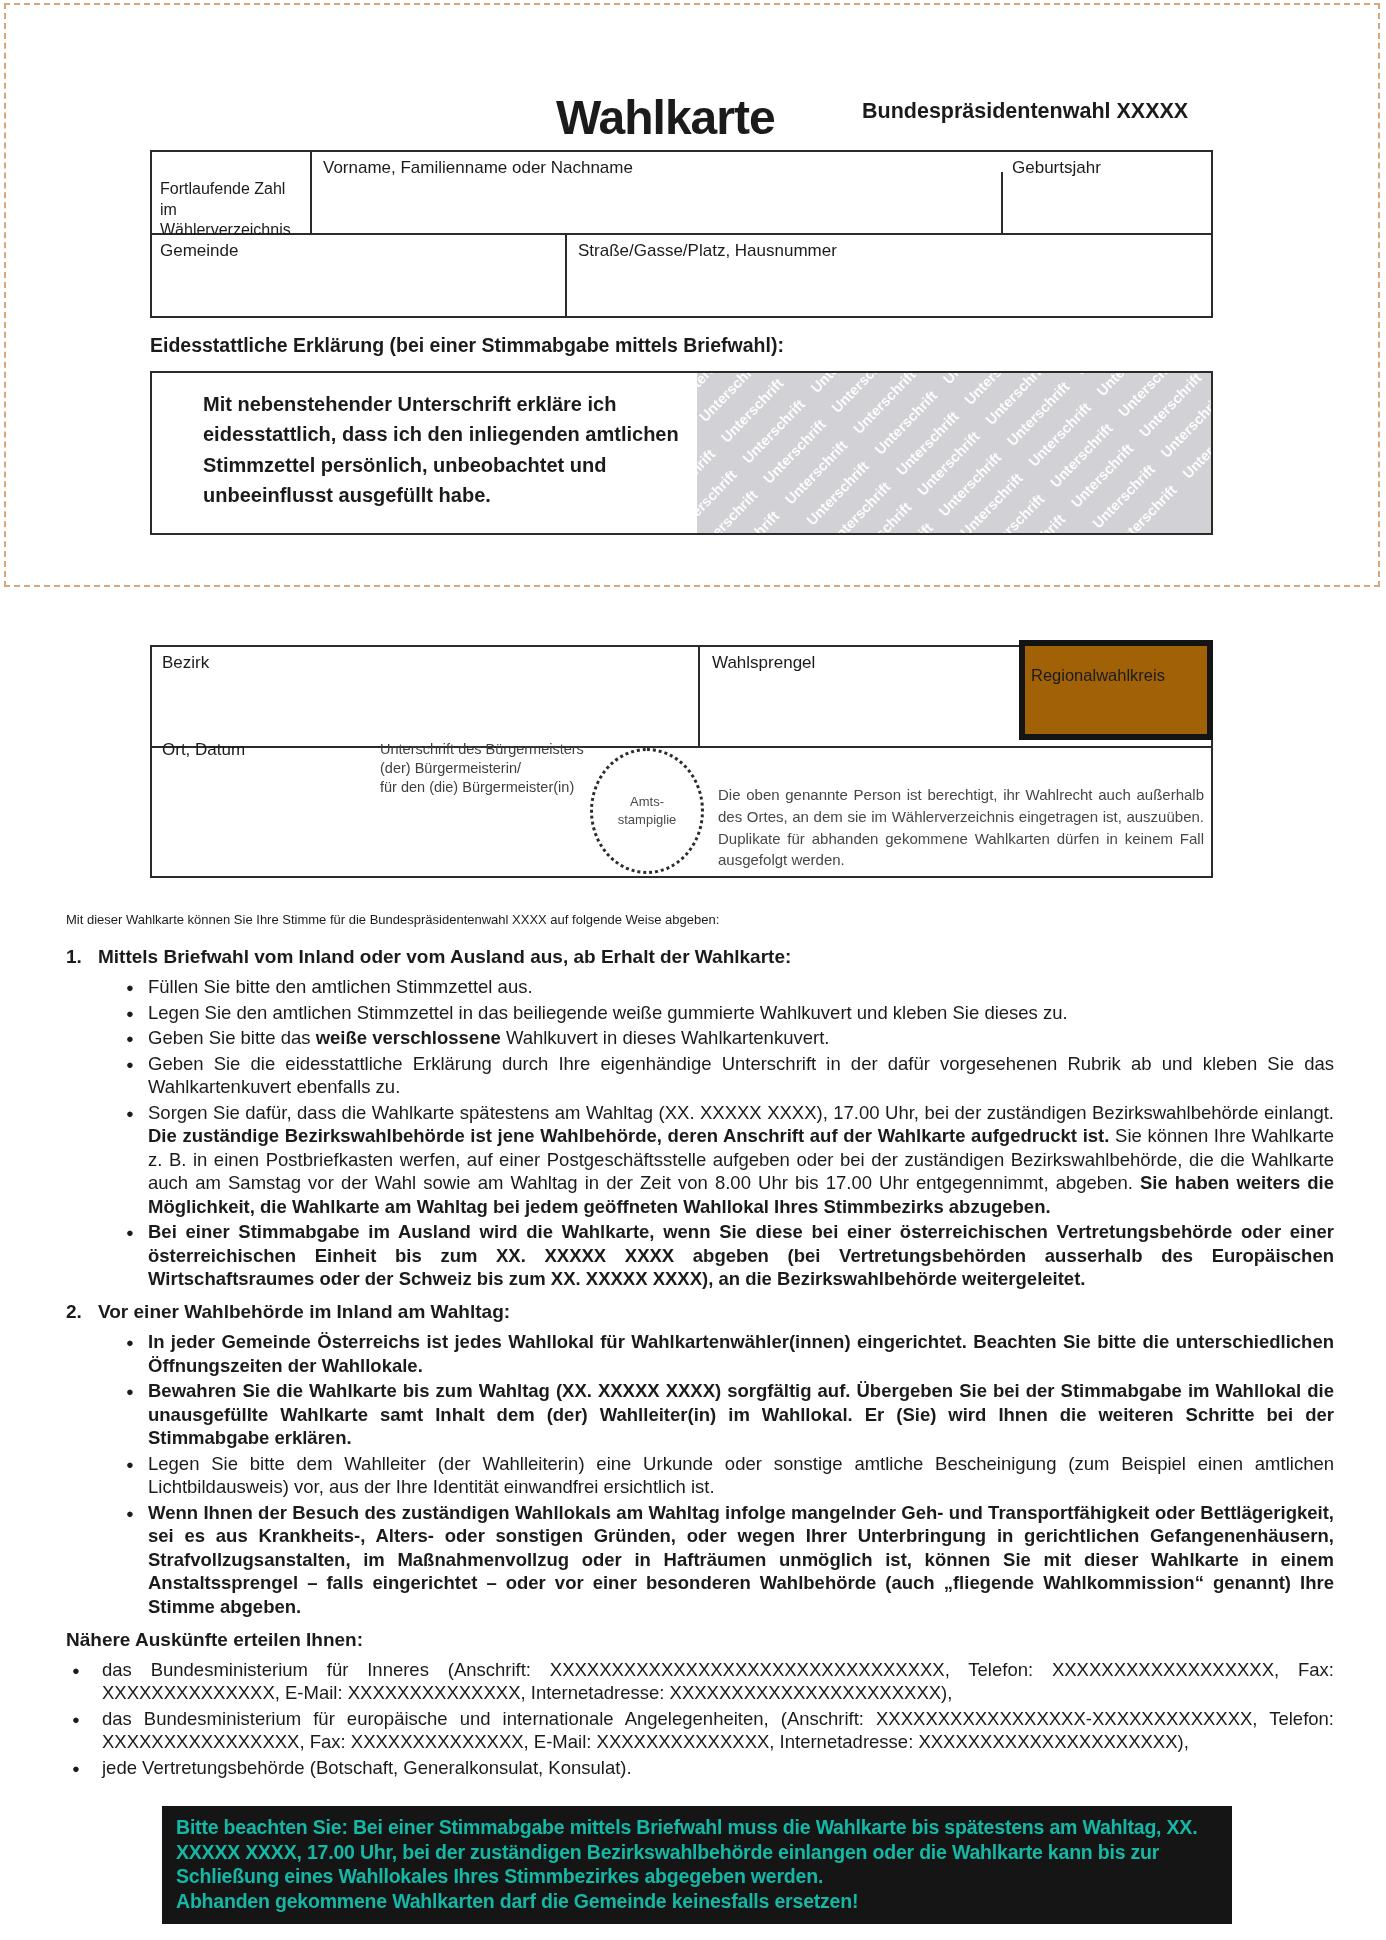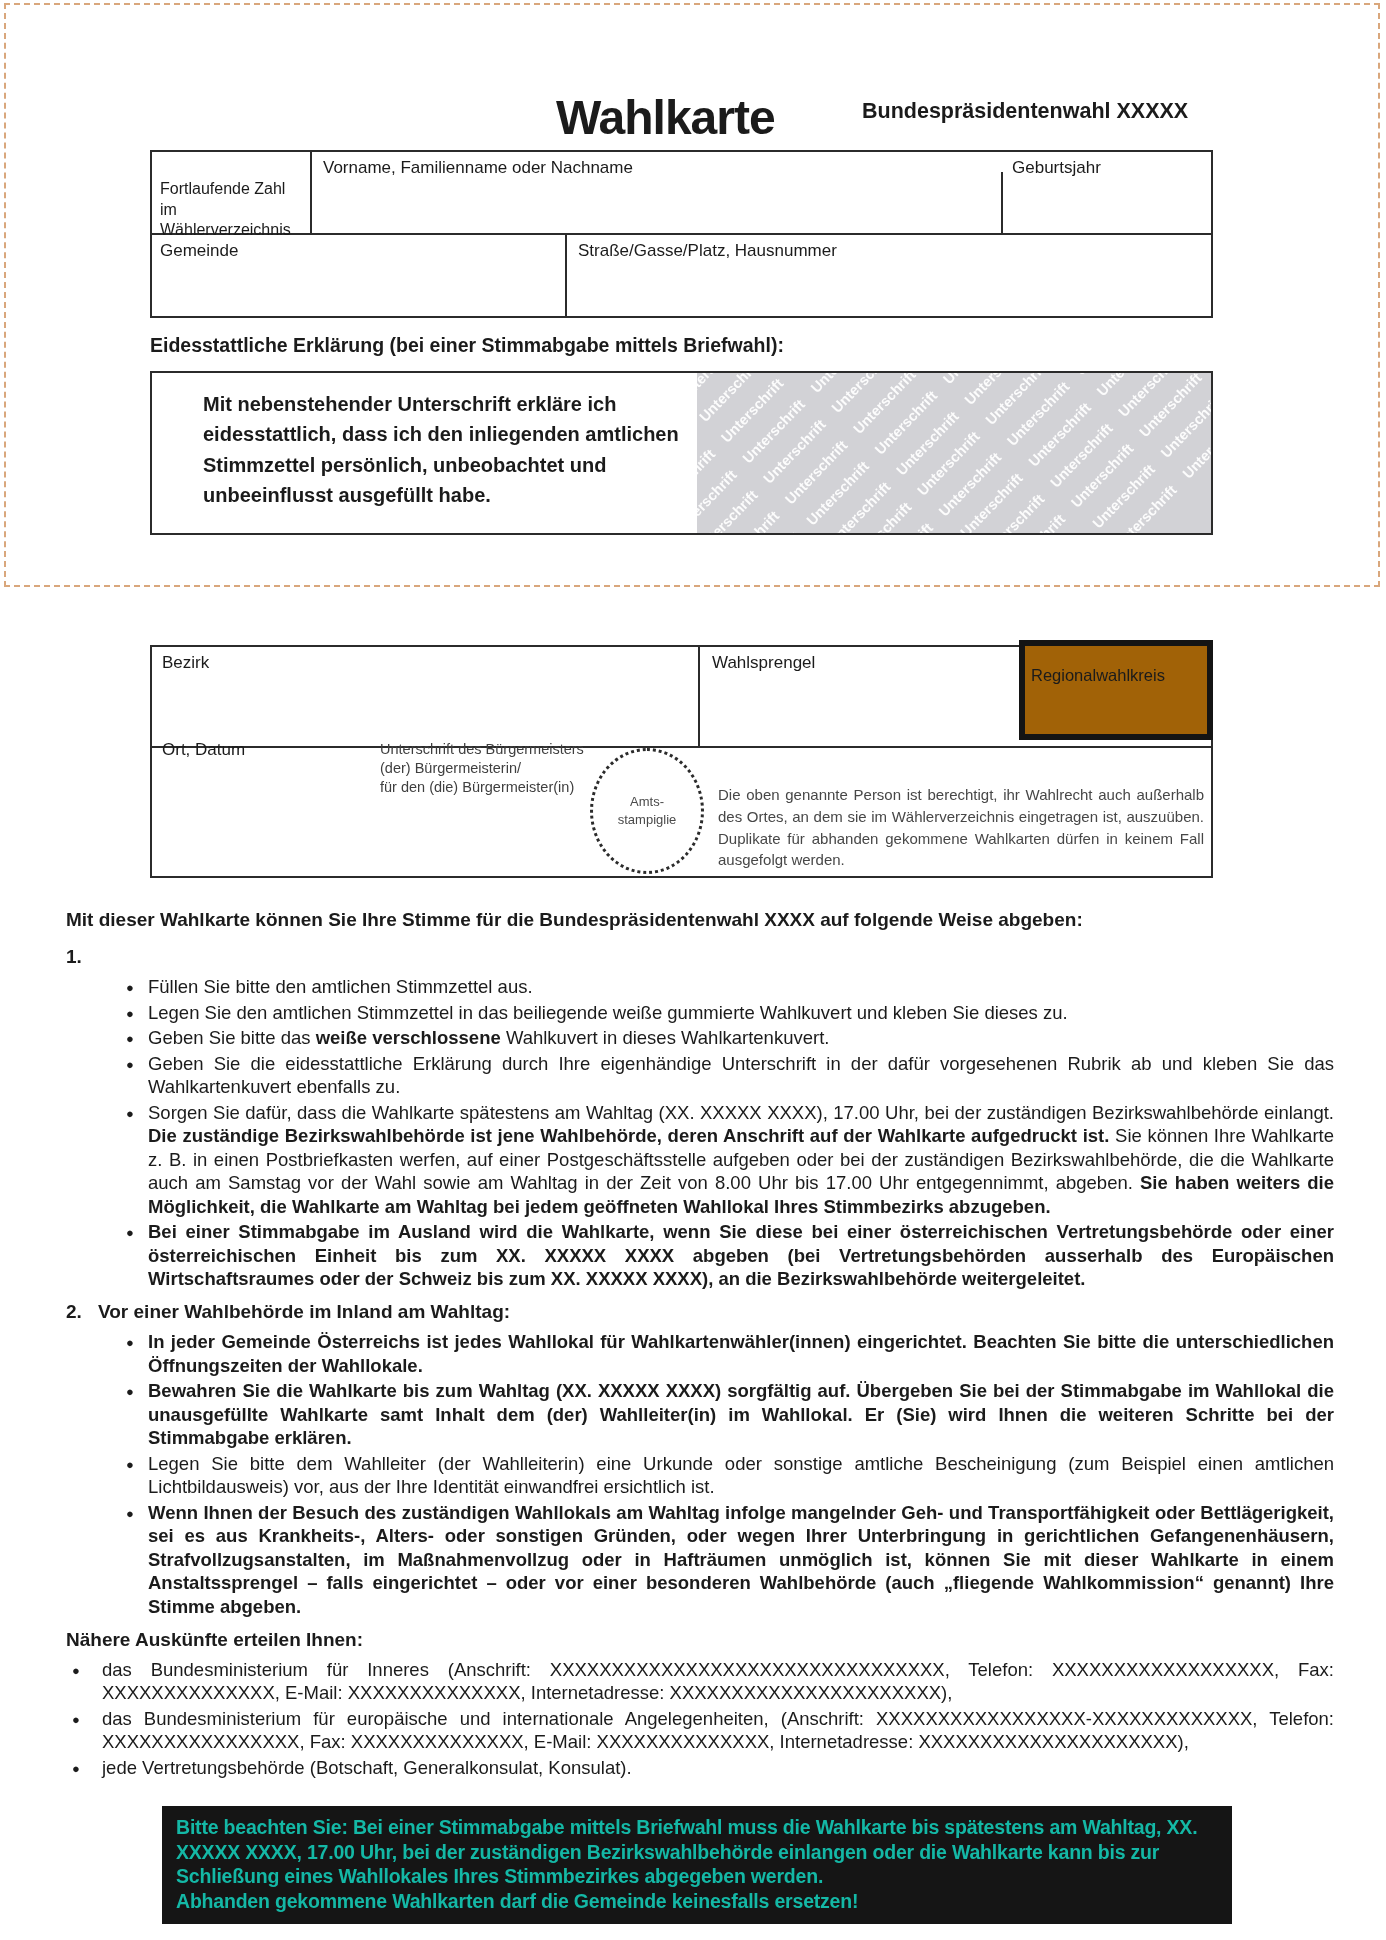--- a/index.html
+++ b/index.html
@@ -102,21 +102,21 @@
   }
   .authority-note {
     position: absolute; left: 566px; top: 52px; width: 486px;
     font-size: 15px; line-height: 1.45; color: #474747; text-align: justify;
   }
   
   .instructions {
     position: absolute; left: 66px; top: 908px; width: 1268px;
     font-size: 18.5px; line-height: 23.5px;
   }
-  .intro { font-weight: bold; font-size: 19px; margin: 0 0 13px 0; }
+  .intro { font-weight: normal; font-size: 13px; margin: 0 0 13px 0; }
   .sec { margin: 0 0 9px 0; }
   .sec-head { display: flex; font-weight: bold; font-size: 19px; margin: 0 0 7px 0; }
   .sec-num { width: 32px; flex: none; }
   ul.bul { list-style: none; }
   ul.bul > li { position: relative; padding-left: 82px; text-align: justify; margin-bottom: 2px; }
   ul.bul > li::before { content: "●"; position: absolute; left: 60px; top: 1px; font-size: 13px; }
   ul.info { list-style: none; }
   ul.info > li { position: relative; padding-left: 36px; text-align: justify; margin-bottom: 2px; }
   ul.info > li::before { content: "●"; position: absolute; left: 6px; top: 1px; font-size: 13px; }
   .info-head { font-weight: bold; font-size: 19px; margin: 10px 0 6px 0; }
@@ -199,20 +199,21 @@
       <div class="authority-note">Die oben genannte Person ist berechtigt, ihr Wahlrecht auch außerhalb des Ortes, an dem sie im Wählerverzeichnis eingetragen ist, auszuüben. Duplikate für abhanden gekommene Wahlkarten dürfen in keinem Fall ausgefolgt werden.</div>
     </div>
   </div>
 
   <div class="instructions">
     <p class="intro">Mit dieser Wahlkarte können Sie Ihre Stimme für die Bundespräsidentenwahl XXXX auf folgende Weise abgeben:</p>
 
     <div class="sec">
       <div class="sec-head">
         <span class="sec-num">1.</span>
+        <span>Mittels Briefwahl vom Inland oder vom Ausland aus, ab Erhalt der Wahlkarte:</span>
       </div>
       <ul class="bul">
         <li><span>Füllen Sie bitte den amtlichen Stimmzettel aus.</span></li>
         <li><span>Legen Sie den amtlichen Stimmzettel in das beiliegende weiße gummierte Wahlkuvert und kleben Sie dieses zu.</span></li>
         <li><span>Geben Sie bitte das </span><span class="seg-b">weiße verschlossene</span><span> Wahlkuvert in dieses Wahlkartenkuvert.</span></li>
         <li><span>Geben Sie die eidesstattliche Erklärung durch Ihre eigenhändige Unterschrift in der dafür vorgesehenen Rubrik ab und kleben Sie das Wahlkartenkuvert ebenfalls zu.</span></li>
         <li><span>Sorgen Sie dafür, dass die Wahlkarte spätestens am Wahltag (XX. XXXXX XXXX), 17.00 Uhr, bei der zuständigen Bezirkswahlbehörde einlangt. </span><span class="seg-b">Die zuständige Bezirkswahlbehörde ist jene Wahlbehörde, deren Anschrift auf der Wahlkarte aufgedruckt ist.</span><span> Sie können Ihre Wahlkarte z. B. in einen Postbriefkasten werfen, auf einer Postgeschäftsstelle aufgeben oder bei der zuständigen Bezirkswahlbehörde, die die Wahlkarte auch am Samstag vor der Wahl sowie am Wahltag in der Zeit von 8.00 Uhr bis 17.00 Uhr entgegennimmt, abgeben. </span><span class="seg-b">Sie haben weiters die Möglichkeit, die Wahlkarte am Wahltag bei jedem geöffneten Wahllokal Ihres Stimmbezirks abzugeben.</span></li>
         <li><span class="seg-b">Bei einer Stimmabgabe im Ausland wird die Wahlkarte, wenn Sie diese bei einer österreichischen Vertretungsbehörde oder einer österreichischen Einheit bis zum XX. XXXXX XXXX abgeben (bei Vertretungsbehörden ausserhalb des Europäischen Wirtschaftsraumes oder der Schweiz bis zum XX. XXXXX XXXX), an die Bezirkswahlbehörde weitergeleitet.</span></li>
       </ul>
     </div>

